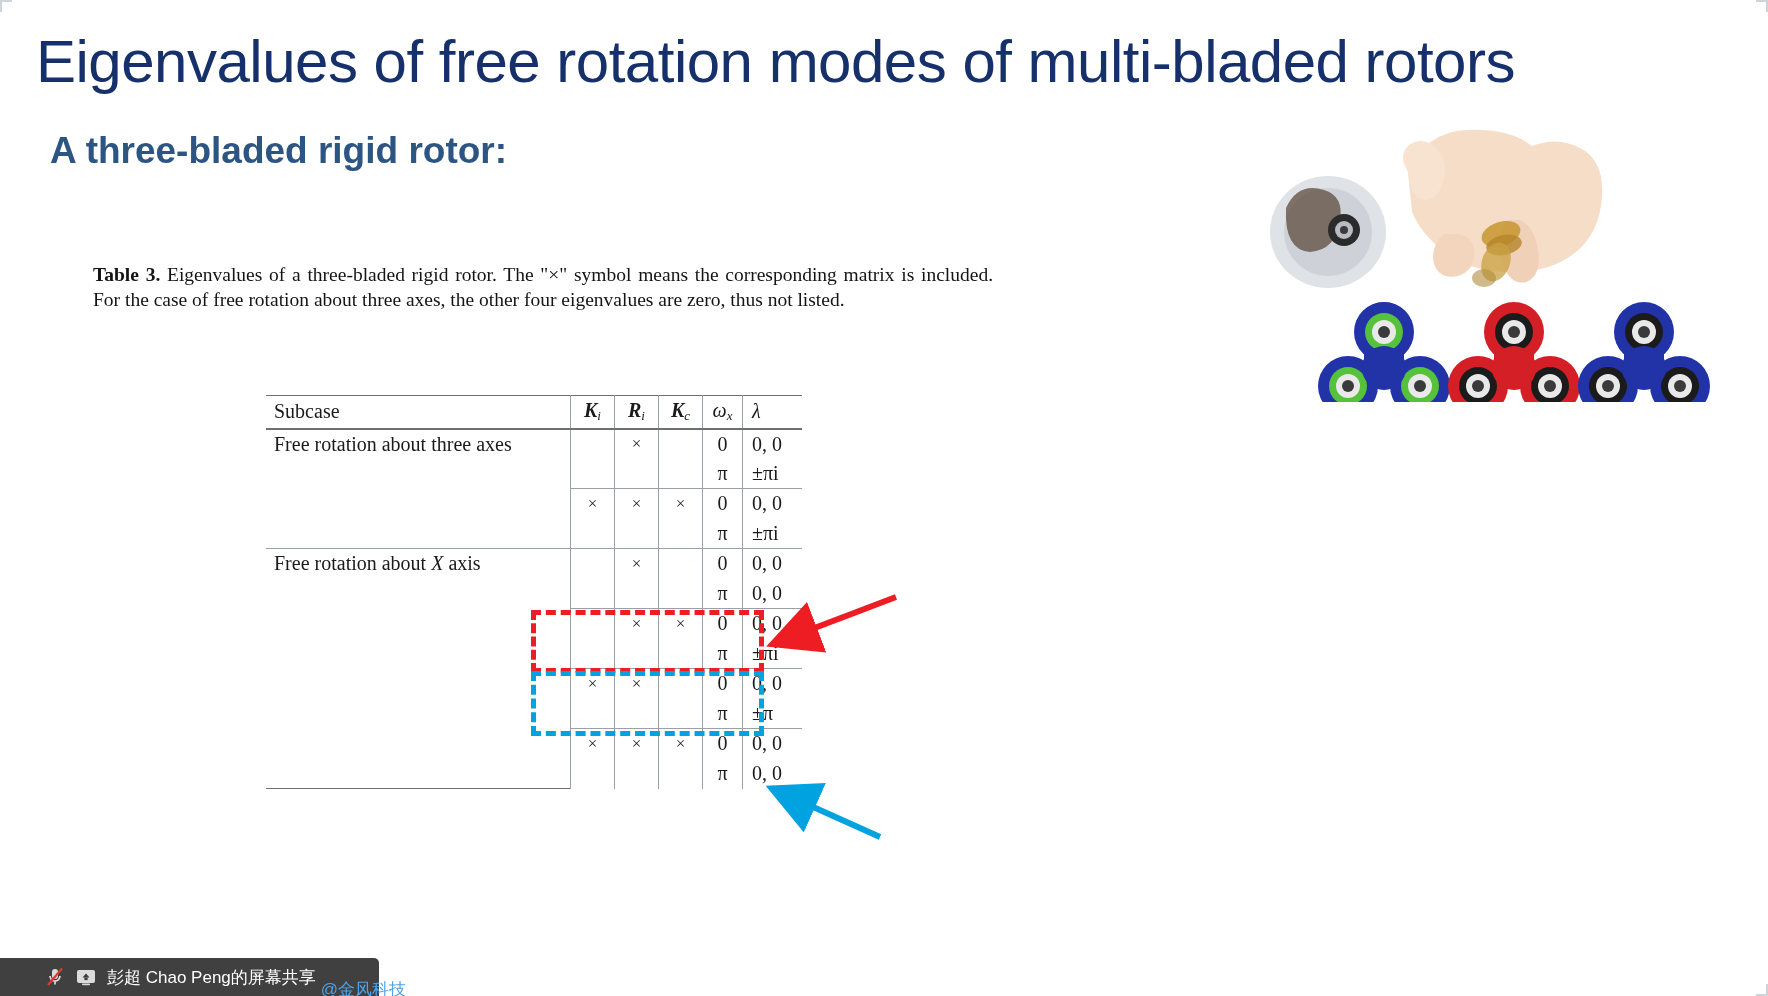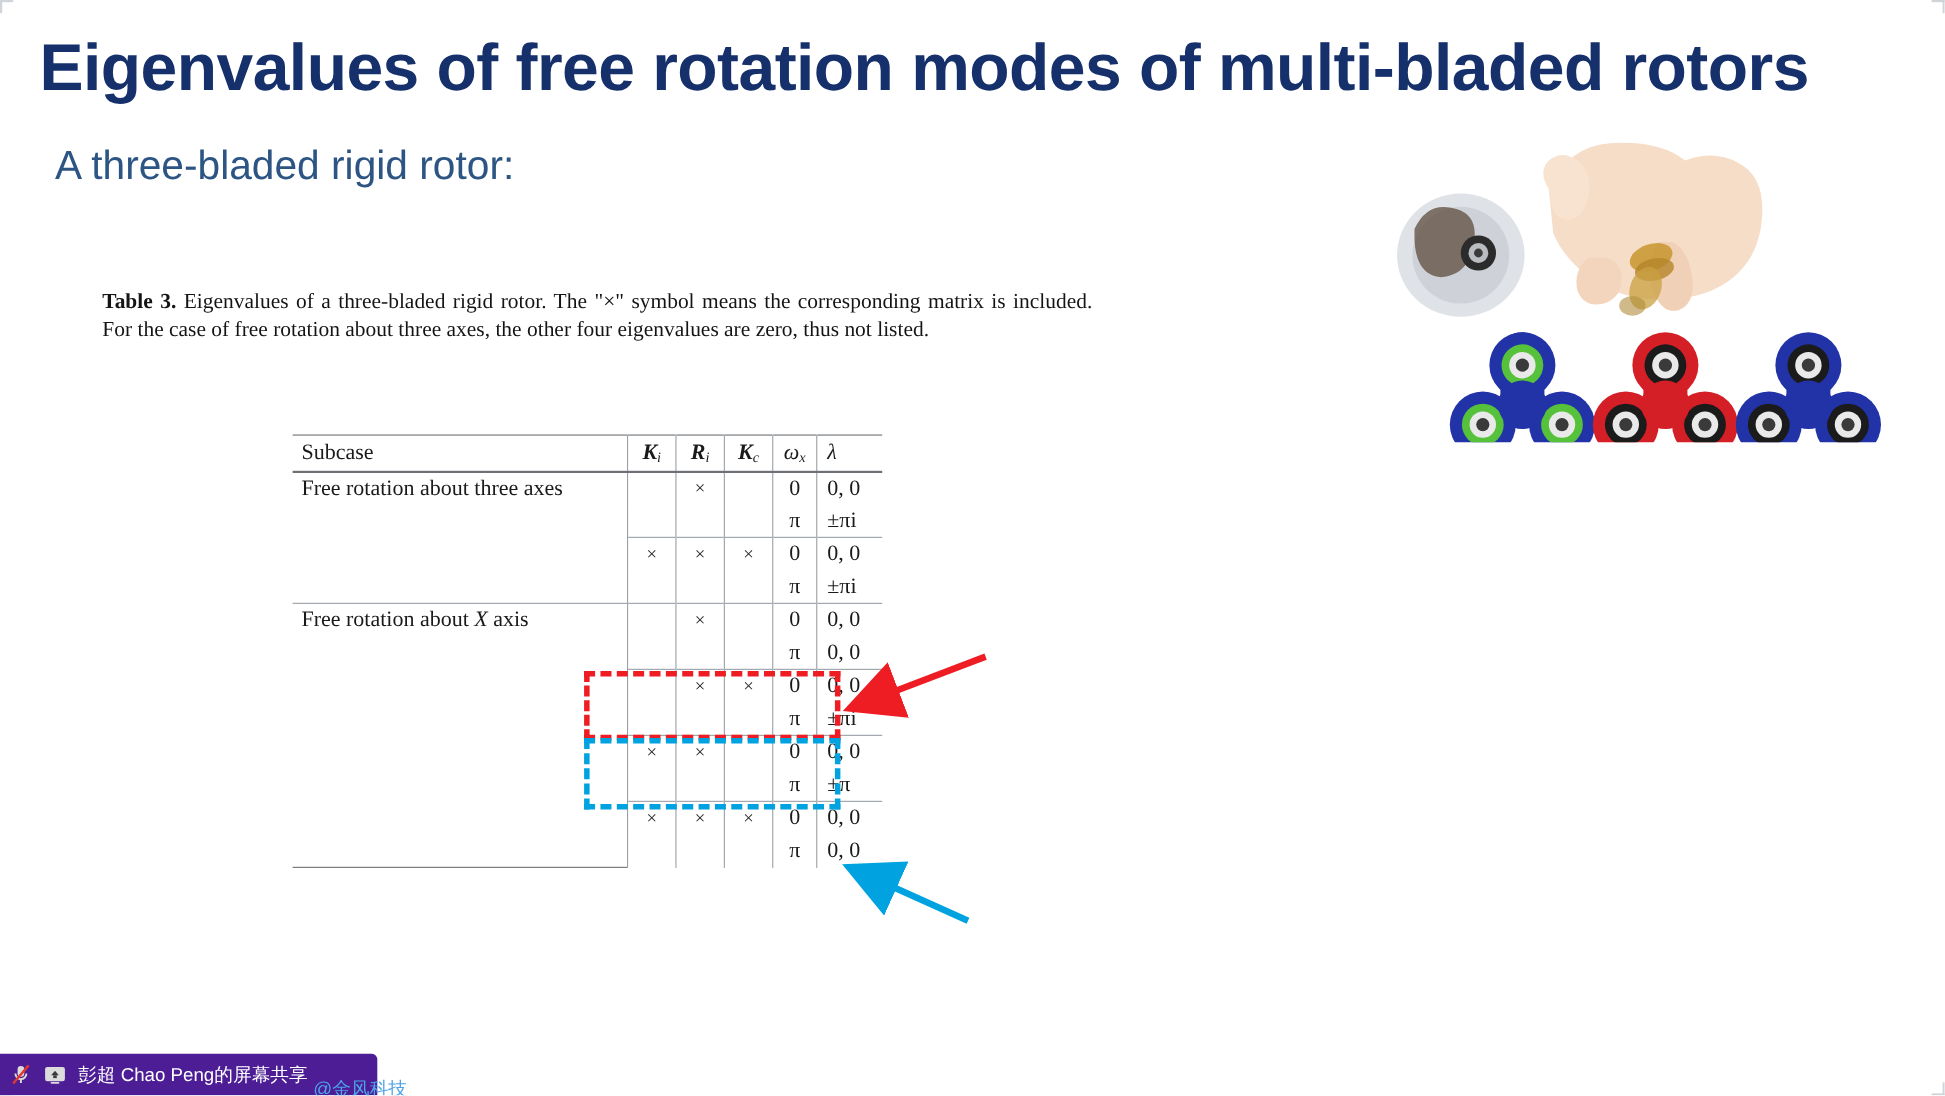--- a/index.html
+++ b/index.html
@@ -10,25 +10,25 @@
   }
   #slide{
     position:absolute;left:0;top:0;width:1768px;height:996px;
     background:#ffffff;overflow:hidden;
   }
   
   .title{
     position:absolute;left:36px;top:30px;width:1700px;
     font-size:60px;line-height:1.05;color:#15306b;
     font-family:"Liberation Sans",sans-serif;
-    font-weight:700;letter-spacing:-0.5px;white-space:nowrap;
+    font-weight:400;letter-spacing:-0.5px;white-space:nowrap;
   }
   .subtitle{
     position:absolute;left:50px;top:130px;
-    font-size:37px;color:#2d5583;font-weight:400;
+    font-size:37px;color:#2d5583;font-weight:700;
     font-family:"Liberation Sans",sans-serif;
   }
   
   .caption{
     position:absolute;left:93px;top:262px;width:900px;
     font-family:"Liberation Serif",serif;
     font-size:19.5px;line-height:1.30;color:#141414;
     text-align:justify;
   }
   .caption b{font-weight:bold;}
@@ -68,22 +68,23 @@
   .hl{position:absolute;box-sizing:border-box;}
   .hl-red{left:531px;top:610px;width:233px;height:63px;
           border:5px dashed #ee1c23;}
   .hl-blue{left:531px;top:671px;width:233px;height:65px;
           border:5px dashed #00a3e0;}
   
   .art{position:absolute;left:1258px;top:112px;width:500px;height:290px;}
   
   .taskbar{
     position:absolute;left:0;bottom:0;width:343px;height:38px;
-    background:#4c1d95;display:flex;align-items:center;
+    background:#404040;display:flex;align-items:center;
     border-top-right-radius:5px;
+    padding-left:36px;
   }
   .tb-icon{display:flex;align-items:center;justify-content:center;}
   .tb-text{color:#ffffff;font-size:17px;font-family:"Liberation Sans",sans-serif;
            white-space:nowrap;}
   .tb-tag{color:#4da3e8;font-size:17px;margin-left:5px;white-space:nowrap;margin-top:24px;}
   .edge-tl{position:absolute;left:0;top:0;width:10px;height:10px;
            border-left:2px solid #cfd4da;border-top:2px solid #cfd4da;}
   .edge-tr{position:absolute;right:0;top:0;width:10px;height:10px;
            border-right:2px solid #cfd4da;border-top:2px solid #cfd4da;}
   .edge-bl{position:absolute;left:0;bottom:0;width:10px;height:10px;

